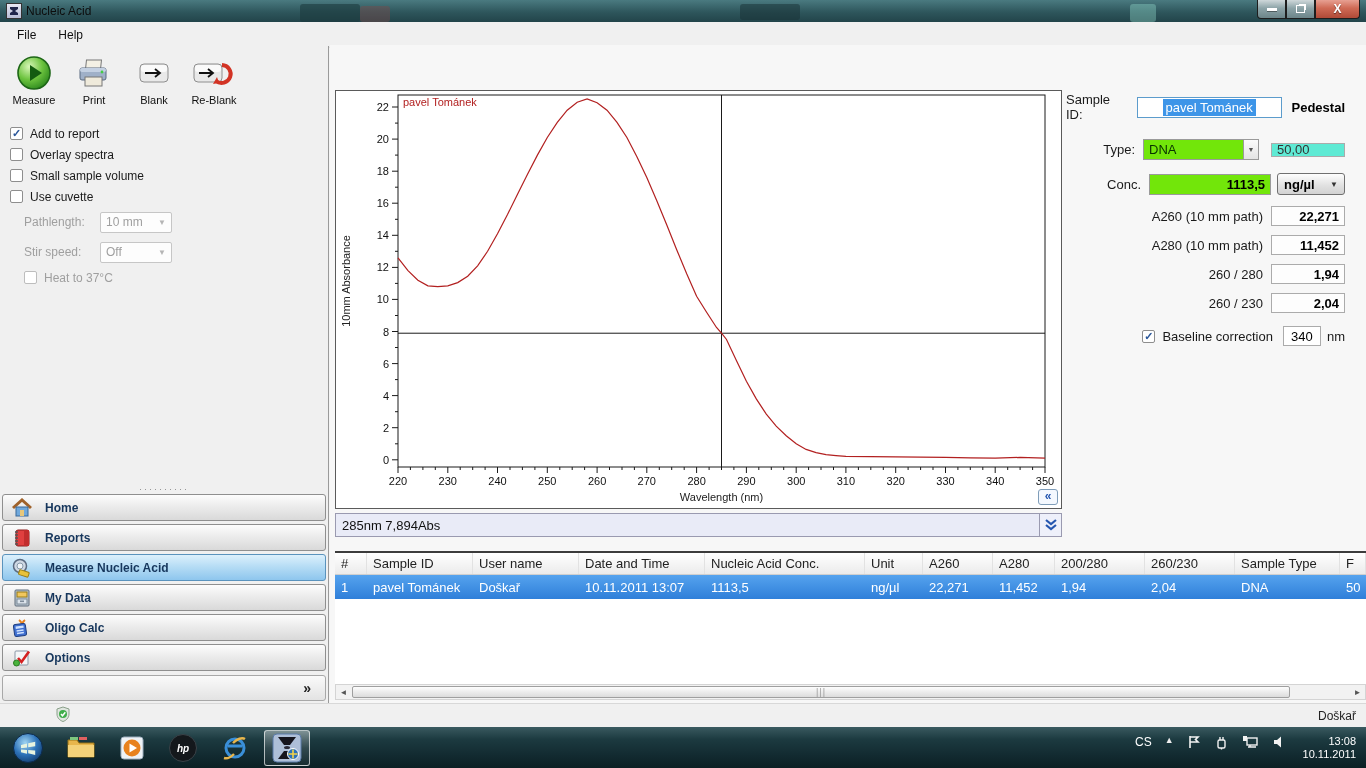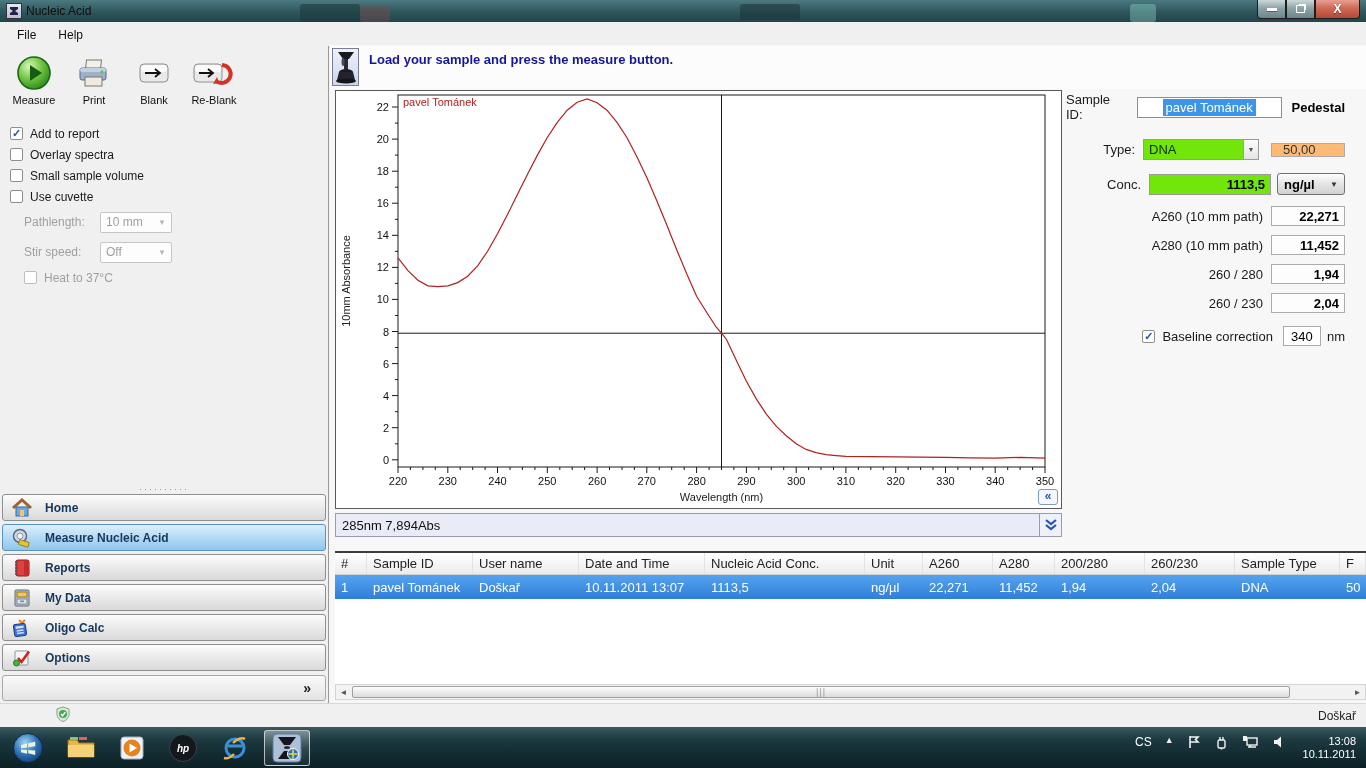--- a/index.html
+++ b/index.html
@@ -82,21 +82,21 @@
 
   
   .sample-panel { position:absolute; left:1066px; top:92px; width:300px; padding-right:21px; display:flex; flex-direction:column; }
   .sp-row { display:flex; align-items:center; justify-content:flex-end; }
   .sp-label { font-size:13px; color:#1a1a1a; margin-right:8px; }
   .sample-input { width:148px; height:21px; border:1px solid #5c9ccc; background:#fff; display:flex; align-items:center; justify-content:center; }
   .sample-input .sel { background:#3d95e8; color:#fff; font-size:13px; padding:1px 3px; }
   .pedestal-lbl { font-size:13px; font-weight:bold; color:#000; margin-left:10px; }
   .green-select { width:100px; height:21px; background:#72e60a; border:1px solid #9a9a9a; border-right:none; display:flex; align-items:center; padding-left:5px; font-size:13px; color:#083200; }
   .green-select-arrow { width:16px; height:21px; border:1px solid #9a9a9a; background:linear-gradient(#fcfcfc,#e4e4e4); display:flex; align-items:center; justify-content:center; font-size:7px; color:#555; }
-  .factor-box { width:74px; height:14px; border:1px solid #ababab; background:#fdba74; font-size:13px; color:#333; display:flex; align-items:center; padding-left:11px; margin-left:12px; }
+  .factor-box { width:74px; height:14px; border:1px solid #ababab; background:#5eead4; font-size:13px; color:#333; display:flex; align-items:center; padding-left:5px; margin-left:12px; }
   .conc-field { width:122px; height:21px; background:#72e60a; border:1px solid #9a9a9a; font-size:13px; font-weight:bold; color:#000;
     display:flex; align-items:center; justify-content:flex-end; padding-right:5px; }
   .unit-dd { width:68px; height:22px; margin-left:6px; border:1px solid #707070; border-radius:3px;
     background:linear-gradient(#fefefe,#e0e0e0 60%,#d2d2d2); display:flex; align-items:center; justify-content:space-between;
     padding:0 6px; font-size:13px; font-weight:bold; color:#000; }
   .unit-dd .arr { font-size:8px; color:#333; }
   .val-box { width:74px; height:20px; border:1px solid #ababab; background:#fdfdfd; font-size:13px; font-weight:bold; color:#000;
     display:flex; align-items:center; justify-content:flex-end; padding-right:5px; }
   .baseline-box { width:38px; height:20px; border:1px solid #ababab; background:#fff; font-size:13px; color:#000;
     display:flex; align-items:center; justify-content:center; margin:0 6px 0 10px; }
@@ -258,35 +258,35 @@
 
     <div class="nav-list">
       <div class="nav-item">
         <svg width="22" height="20" viewBox="0 0 22 20">
           <path d="M2 10 L11 2 L20 10" fill="none" stroke="#a0622a" stroke-width="3"></path>
           <rect x="5" y="9" width="12" height="9" fill="#6fa8dc" stroke="#3a6898"></rect>
           <rect x="9" y="12" width="4" height="6" fill="#e8c77a"></rect>
         </svg>
         <span class="nav-label">Home</span>
       </div>
+      <div class="nav-item">
+        <svg width="22" height="20" viewBox="0 0 22 20">
+          <rect x="5" y="2" width="13" height="16" rx="2" fill="#e04040" stroke="#8f1c1c"></rect>
+          <rect x="13" y="2" width="5" height="16" fill="#c22e2e"></rect>
+          <path d="M4 4 h3 M4 7 h3 M4 10 h3 M4 13 h3 M4 16 h3" stroke="#555" stroke-width="1.4"></path>
+        </svg>
+        <span class="nav-label">Reports</span>
+      </div>
       <div class="nav-item selected">
         <svg width="22" height="20" viewBox="0 0 22 20">
           <circle cx="9" cy="8" r="6.5" fill="#cfd8e4" stroke="#5a6a80" stroke-width="1.5"></circle>
           <circle cx="9" cy="8" r="3" fill="#eef3f8" stroke="#8899aa"></circle>
           <rect x="8" y="13" width="10" height="5" rx="1" fill="#e8c23a" stroke="#9a7d14" transform="rotate(18 13 15)"></rect>
         </svg>
         <span class="nav-label">Measure Nucleic Acid</span>
-      </div>
-      <div class="nav-item">
-        <svg width="22" height="20" viewBox="0 0 22 20">
-          <rect x="5" y="2" width="13" height="16" rx="2" fill="#e04040" stroke="#8f1c1c"></rect>
-          <rect x="13" y="2" width="5" height="16" fill="#c22e2e"></rect>
-          <path d="M4 4 h3 M4 7 h3 M4 10 h3 M4 13 h3 M4 16 h3" stroke="#555" stroke-width="1.4"></path>
-        </svg>
-        <span class="nav-label">Reports</span>
       </div>
       <div class="nav-item">
         <svg width="22" height="20" viewBox="0 0 22 20">
           <rect x="4" y="2" width="14" height="16" rx="1" fill="#b9c4cf" stroke="#5f6d7a"></rect>
           <rect x="6" y="4" width="10" height="5" fill="#f0c75e" stroke="#9a7d14"></rect>
           <rect x="6" y="11" width="10" height="5" fill="#dde5ec" stroke="#7d8b99"></rect>
           <rect x="9" y="12.5" width="4" height="1.6" fill="#7d8b99"></rect>
         </svg>
         <span class="nav-label">My Data</span>
       </div>
@@ -308,33 +308,20 @@
         <span class="nav-label">Options</span>
       </div>
     </div>
     <div class="nav-more">
       <span class="chev">»</span>
     </div>
   </div>
 
   <div class="main-bg"></div>
 
-  <div class="msg-header">
-    <div class="msg-icon">
-      <svg width="22" height="34" viewBox="0 0 22 34">
-        <path d="M3 2 h16 l-5 7 h-6 z" fill="#1a1a22"></path>
-        <rect x="9" y="9" width="4" height="10" fill="#2a2a33"></rect>
-        <ellipse cx="11" cy="22" rx="7" ry="3" fill="#1a1a22"></ellipse>
-        <path d="M4 22 h14 l2 8 h-18 z" fill="#23232c"></path>
-        <ellipse cx="11" cy="31" rx="10" ry="2.4" fill="#15151c"></ellipse>
-        <ellipse cx="8" cy="12" rx="1.5" ry="4" fill="#4a4a58"></ellipse>
-      </svg>
-    </div>
-    <div class="msg-text">Load your sample and press the measure button.</div>
-  </div>
 
   <div class="chart-box">
     <svg id="spectrum-svg" width="725" height="417">
         <rect x="62" y="4" width="647" height="372" fill="#ffffff" stroke="#1a1a1a"></rect>
         <line x1="62.0" y1="376" x2="62.0" y2="382" stroke="#1a1a1a"></line>
         <text x="62.0" y="394" text-anchor="middle" font-size="11" fill="#111">220</text>
         <line x1="74.4" y1="376" x2="74.4" y2="379" stroke="#1a1a1a"></line>
         <line x1="86.9" y1="376" x2="86.9" y2="379" stroke="#1a1a1a"></line>
         <line x1="99.3" y1="376" x2="99.3" y2="379" stroke="#1a1a1a"></line>
         <line x1="111.8" y1="376" x2="111.8" y2="382" stroke="#1a1a1a"></line>

